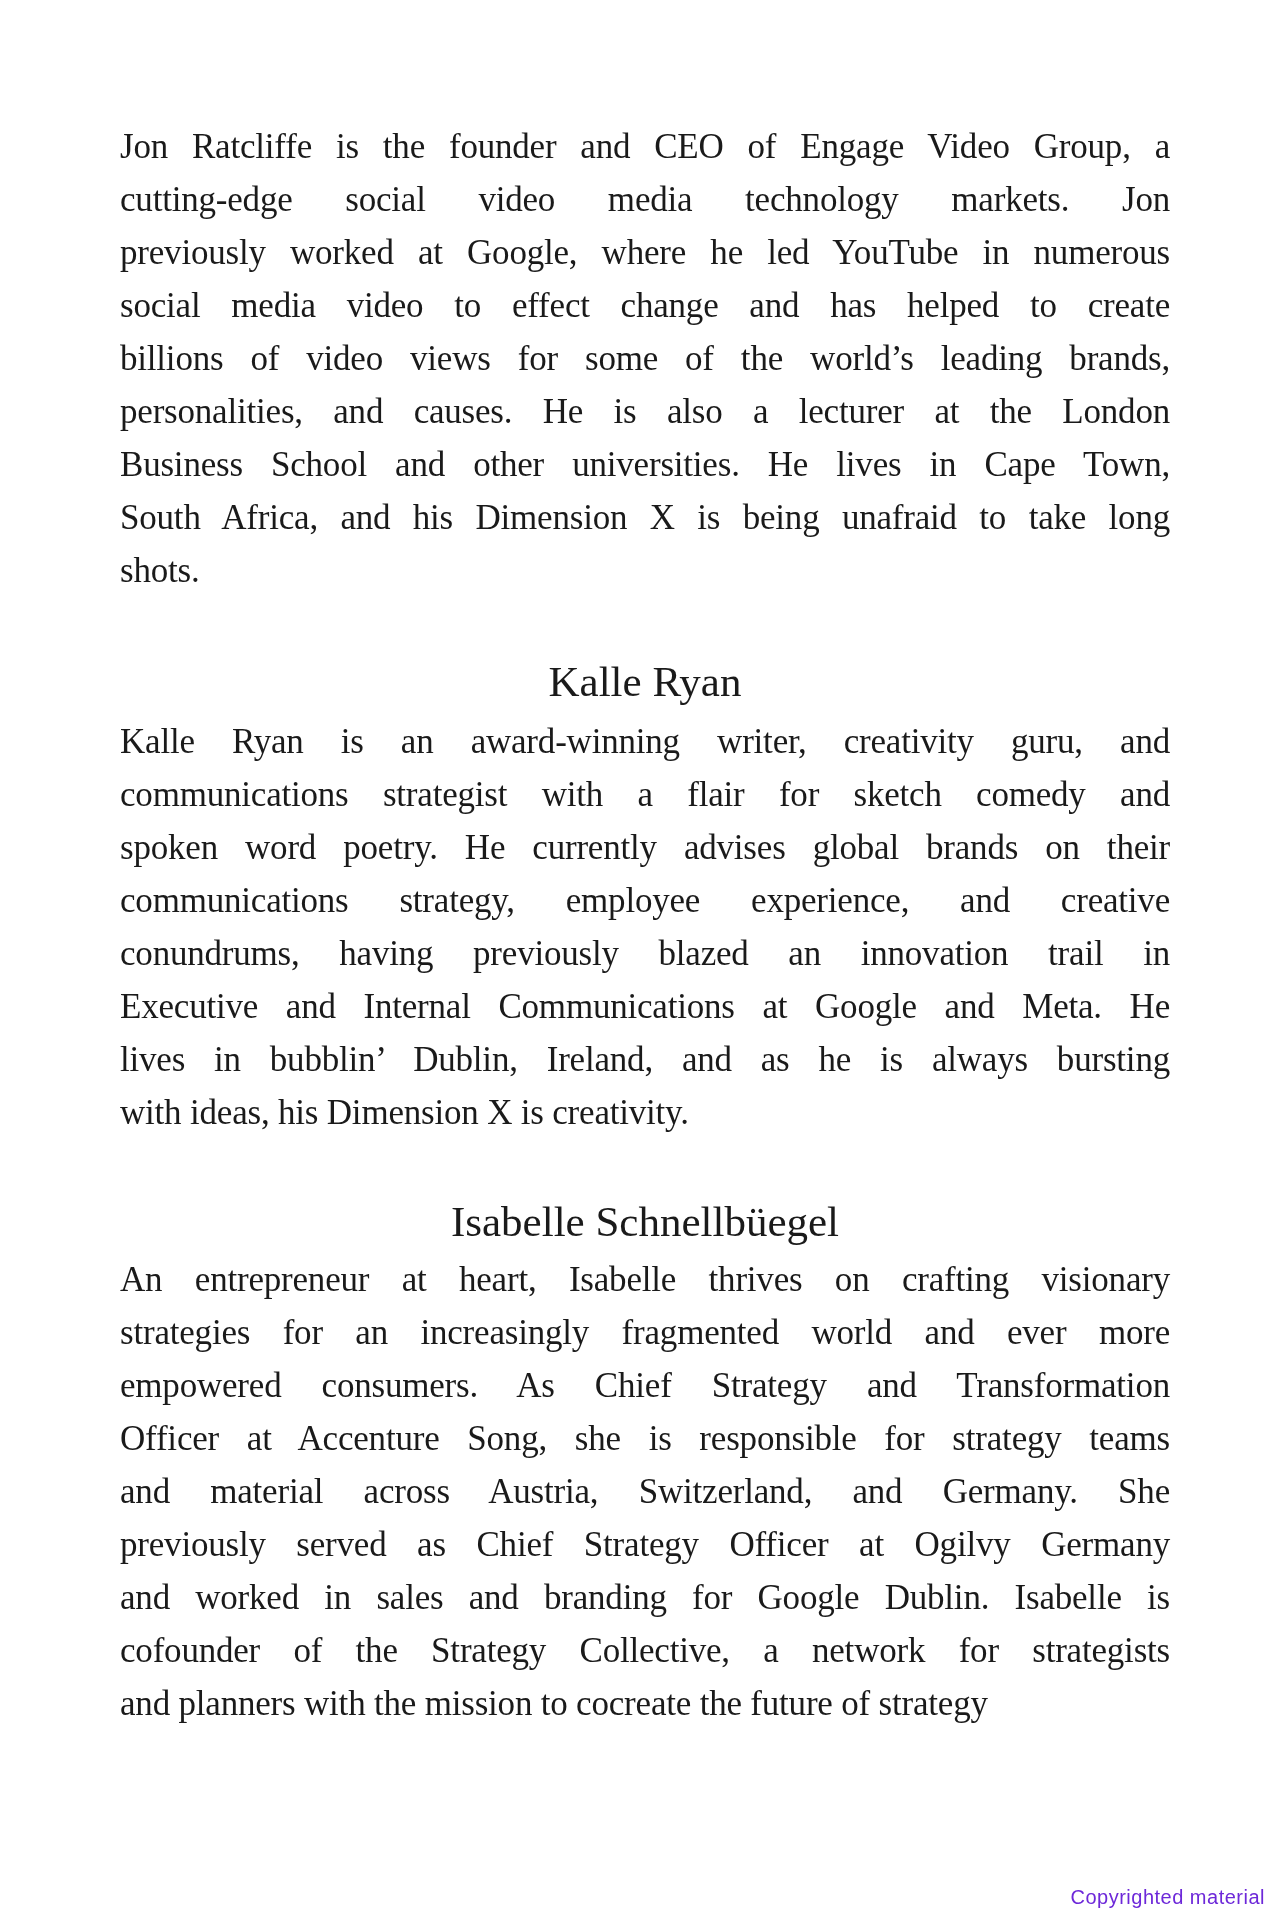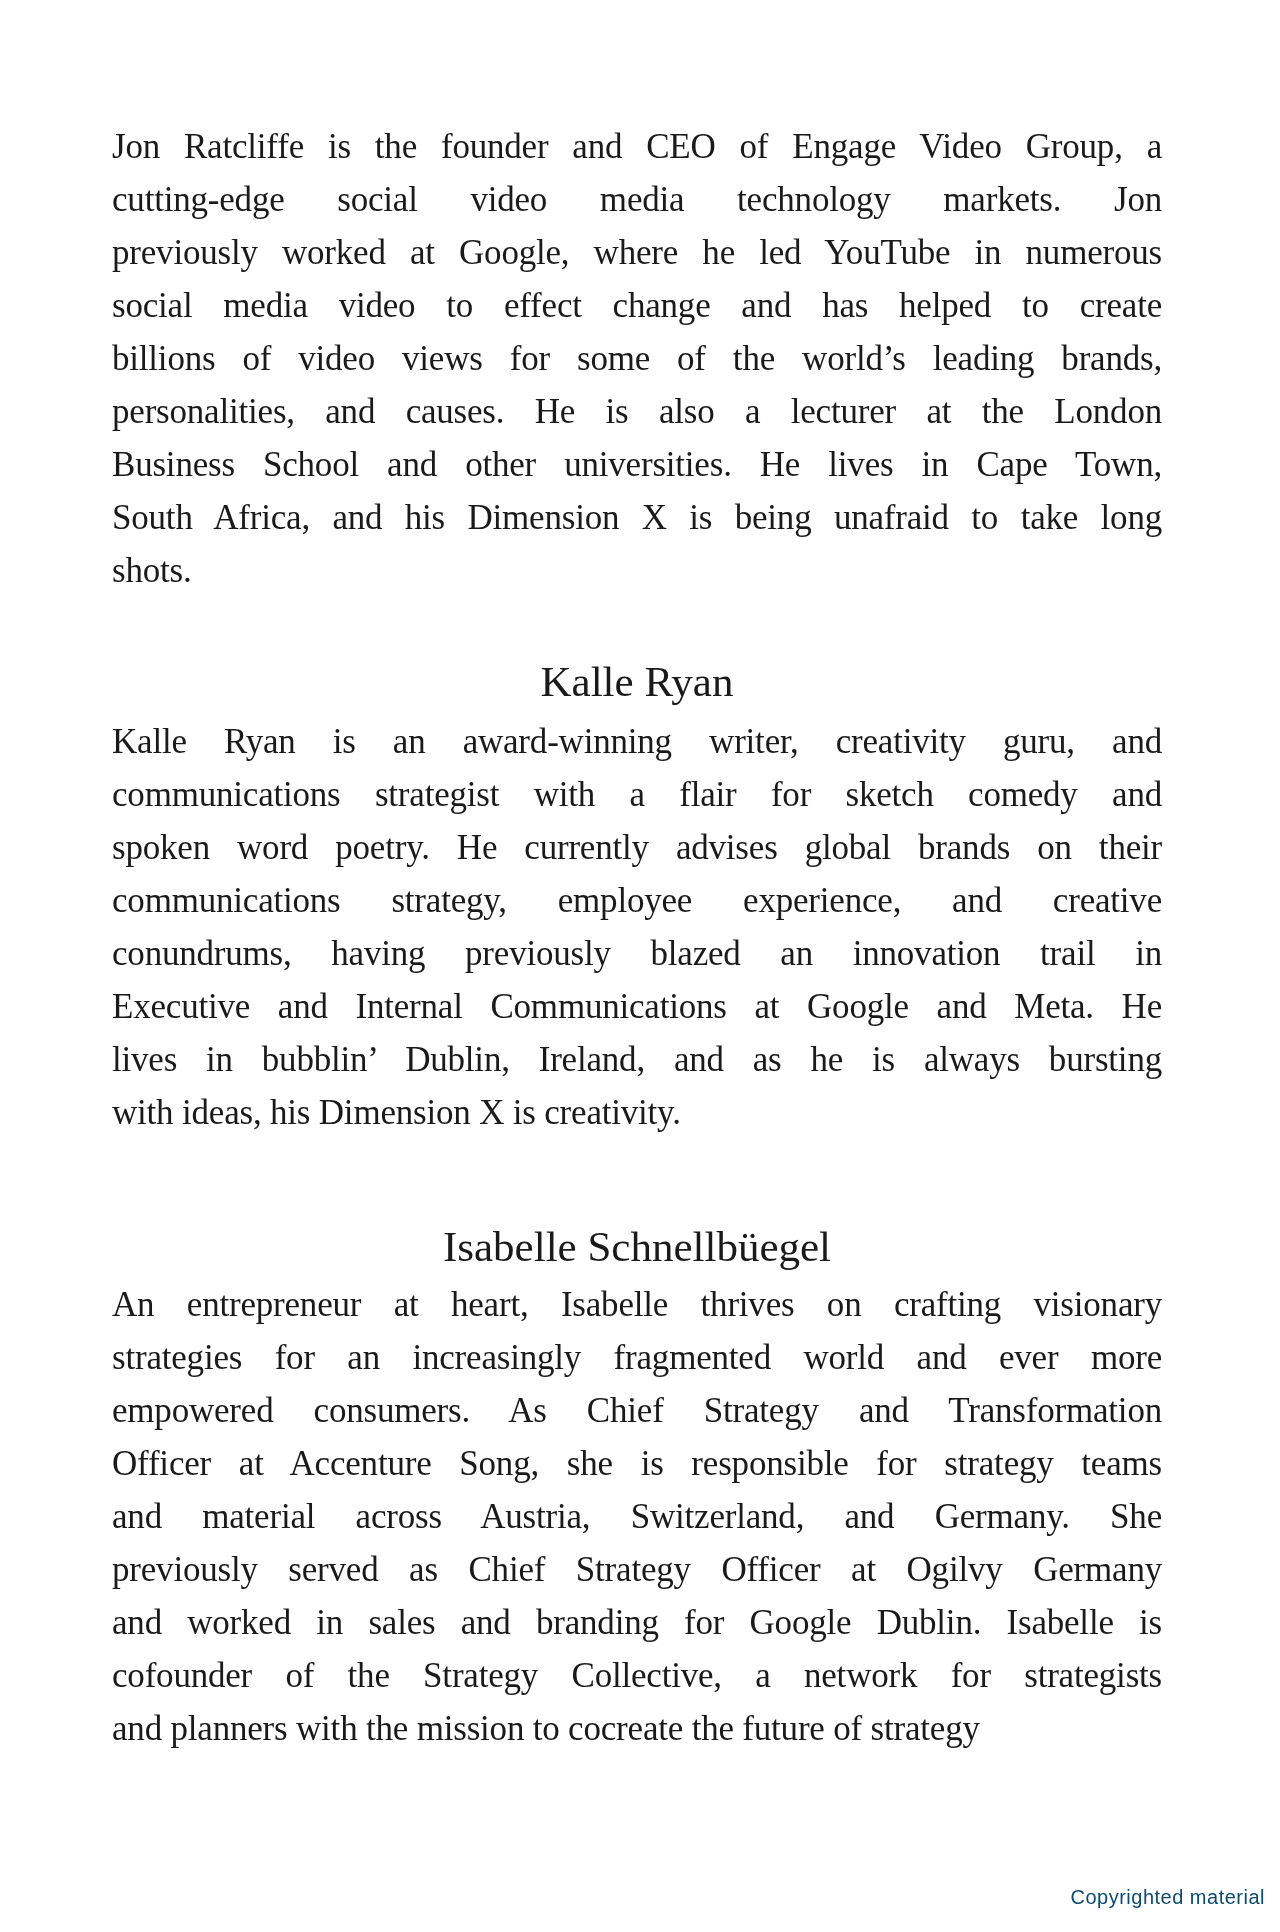--- a/index.html
+++ b/index.html
@@ -7,21 +7,21 @@
     position: relative;
     width: 1280px;
     height: 1932px;
     background: #ffffff;
     font-family: "Liberation Serif", serif;
     color: #1a1a1a;
     overflow: hidden;
   }
   .content {
     position: absolute;
-    left: 112px;
+    left: 120px;
     top: 120px;
     width: 1050px;
   }
   .para { margin: 0; padding: 0; }
   .line {
     display: block;
     font-size: 35px;
     line-height: 53px;
     letter-spacing: -0.2px;
     text-align: justify;
@@ -34,29 +34,29 @@
   .bio-heading {
     font-size: 43px;
     line-height: 53px;
     font-weight: normal;
     margin: 0;
     padding: 0;
     text-align: center;
   }
   .bio-kalle { margin-top: 58px; }
   .bio-kalle .para { margin-top: 7px; }
-  .bio-isabelle { margin-top: 81px; }
+  .bio-isabelle { margin-top: 56px; }
   .bio-isabelle .para { margin-top: 5px; }
   .watermark {
     position: absolute;
     top: 1886px;
     right: 15px;
     font-family: "Liberation Sans", sans-serif;
     font-size: 20px;
-    color: #0c4a6e;
+    color: #6d28d9;
     letter-spacing: 0.5px;
   }
 </style>
 </head>
 <body>
 
 <div class="page">
   <div class="content">
 
     <section class="bio bio-jon">

